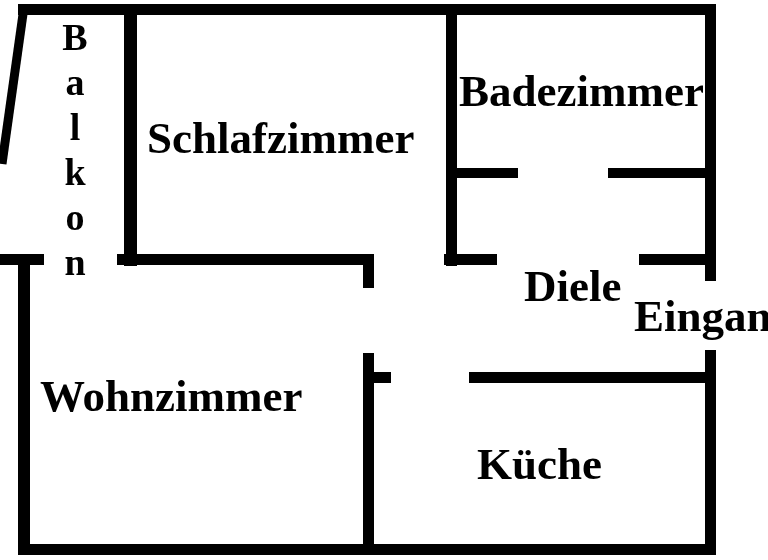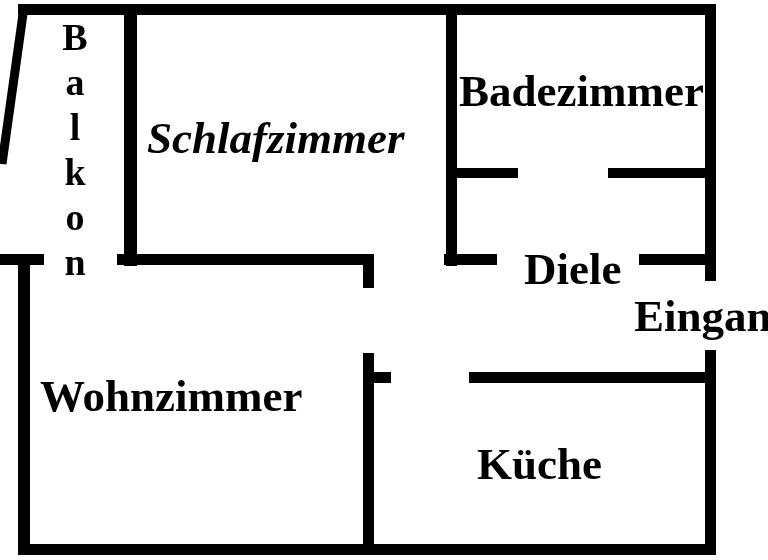--- a/index.html
+++ b/index.html
@@ -68,25 +68,25 @@
 
   <div class="wall" style="left:444px; top:254px; width:53px; height:11px;"></div>
   <div class="wall" style="left:639px; top:254px; width:77px; height:11px;"></div>
 
   <div class="wall" style="left:469px; top:372px; width:247px; height:11px;"></div>
   <div class="wall" style="left:374px; top:372px; width:17px; height:11px;"></div>
   <div class="wall" style="left:363px; top:353px; width:11px; height:202px;"></div>
 
   <div class="room-label vertical" style="left:56px; top:16px;">Balkon</div>
 
-  <div class="room-label" style="left:147px; top:116px;font-style:italic;">Schlafzimmer</div>
+  <div class="room-label" style="left:147px; top:116px;">Schlafzimmer</div>
 
   <div class="room-label" style="left:459px; top:69px;">Badezimmer</div>
 
-  <div class="room-label" style="left:524px; top:247px;">Diele</div>
+  <div class="room-label" style="left:524px; top:264px;">Diele</div>
 
   <div class="room-label" style="left:634px; top:294px;">Eingang</div>
 
   <div class="room-label" style="left:40px; top:374px;">Wohnzimmer</div>
 
   <div class="room-label" style="left:469px; top:442px;margin-left:8px;">Küche</div>
 
 </div>
 
 </body></html>

